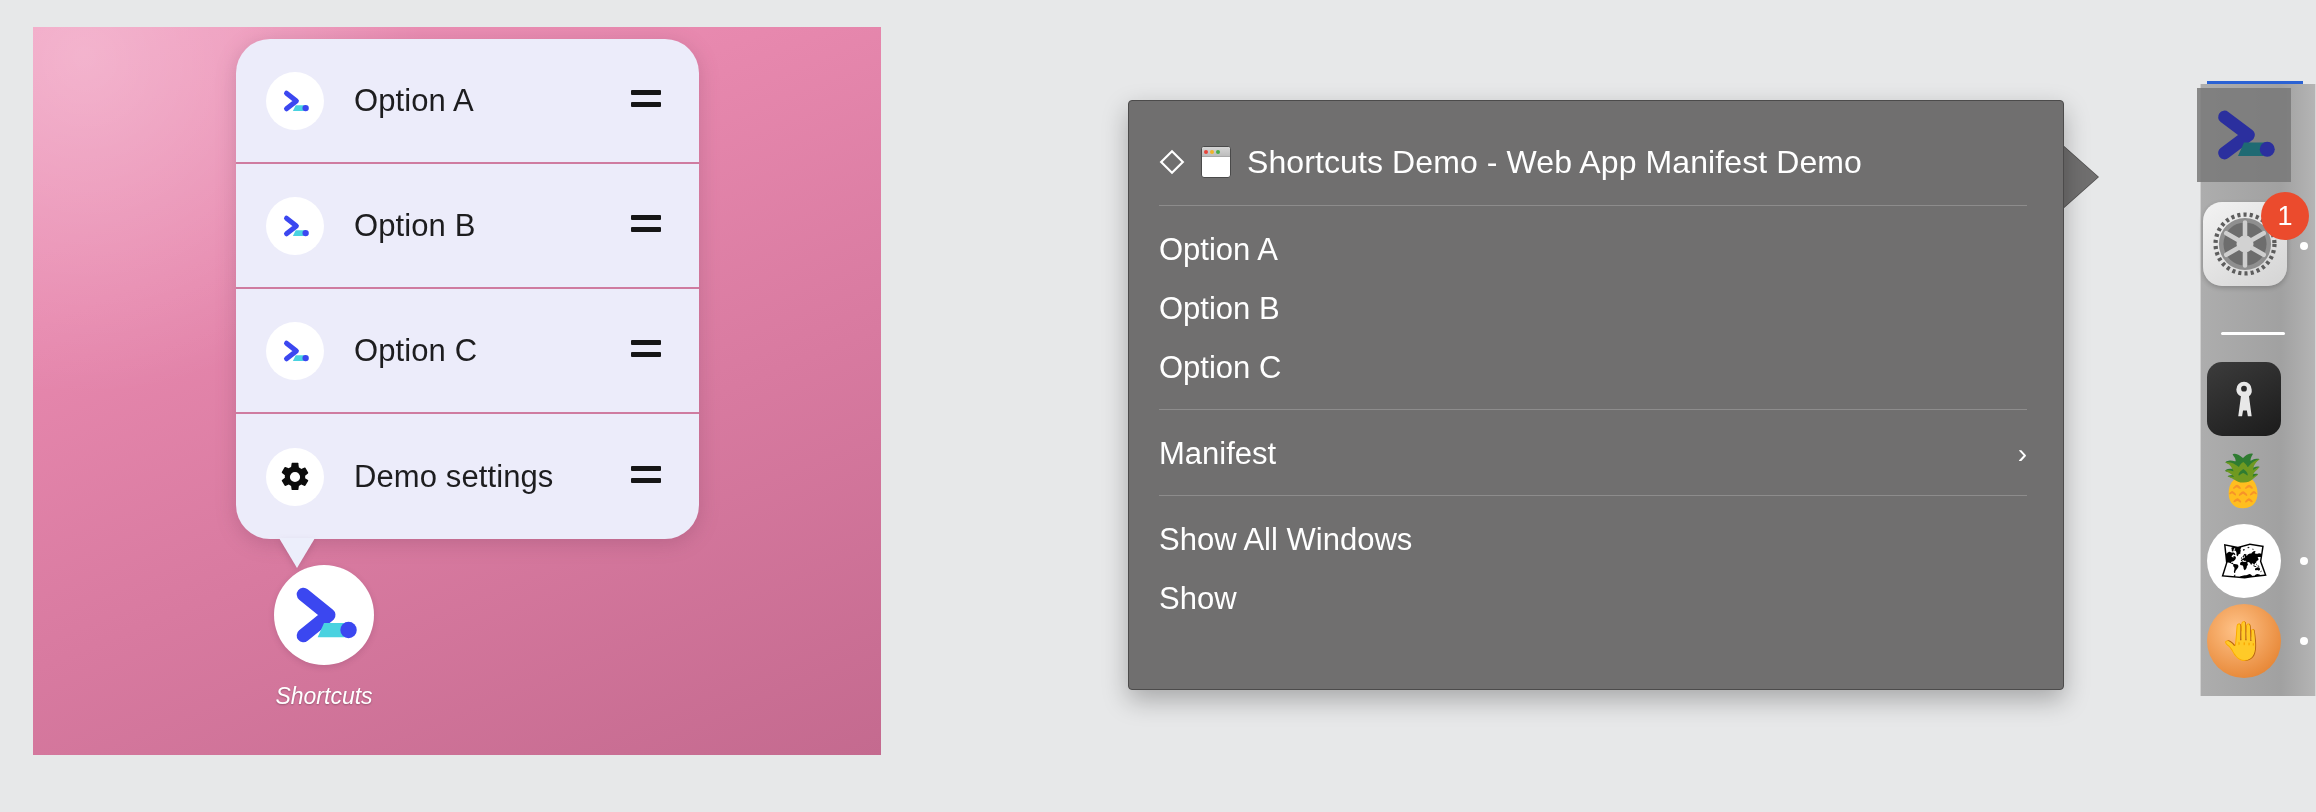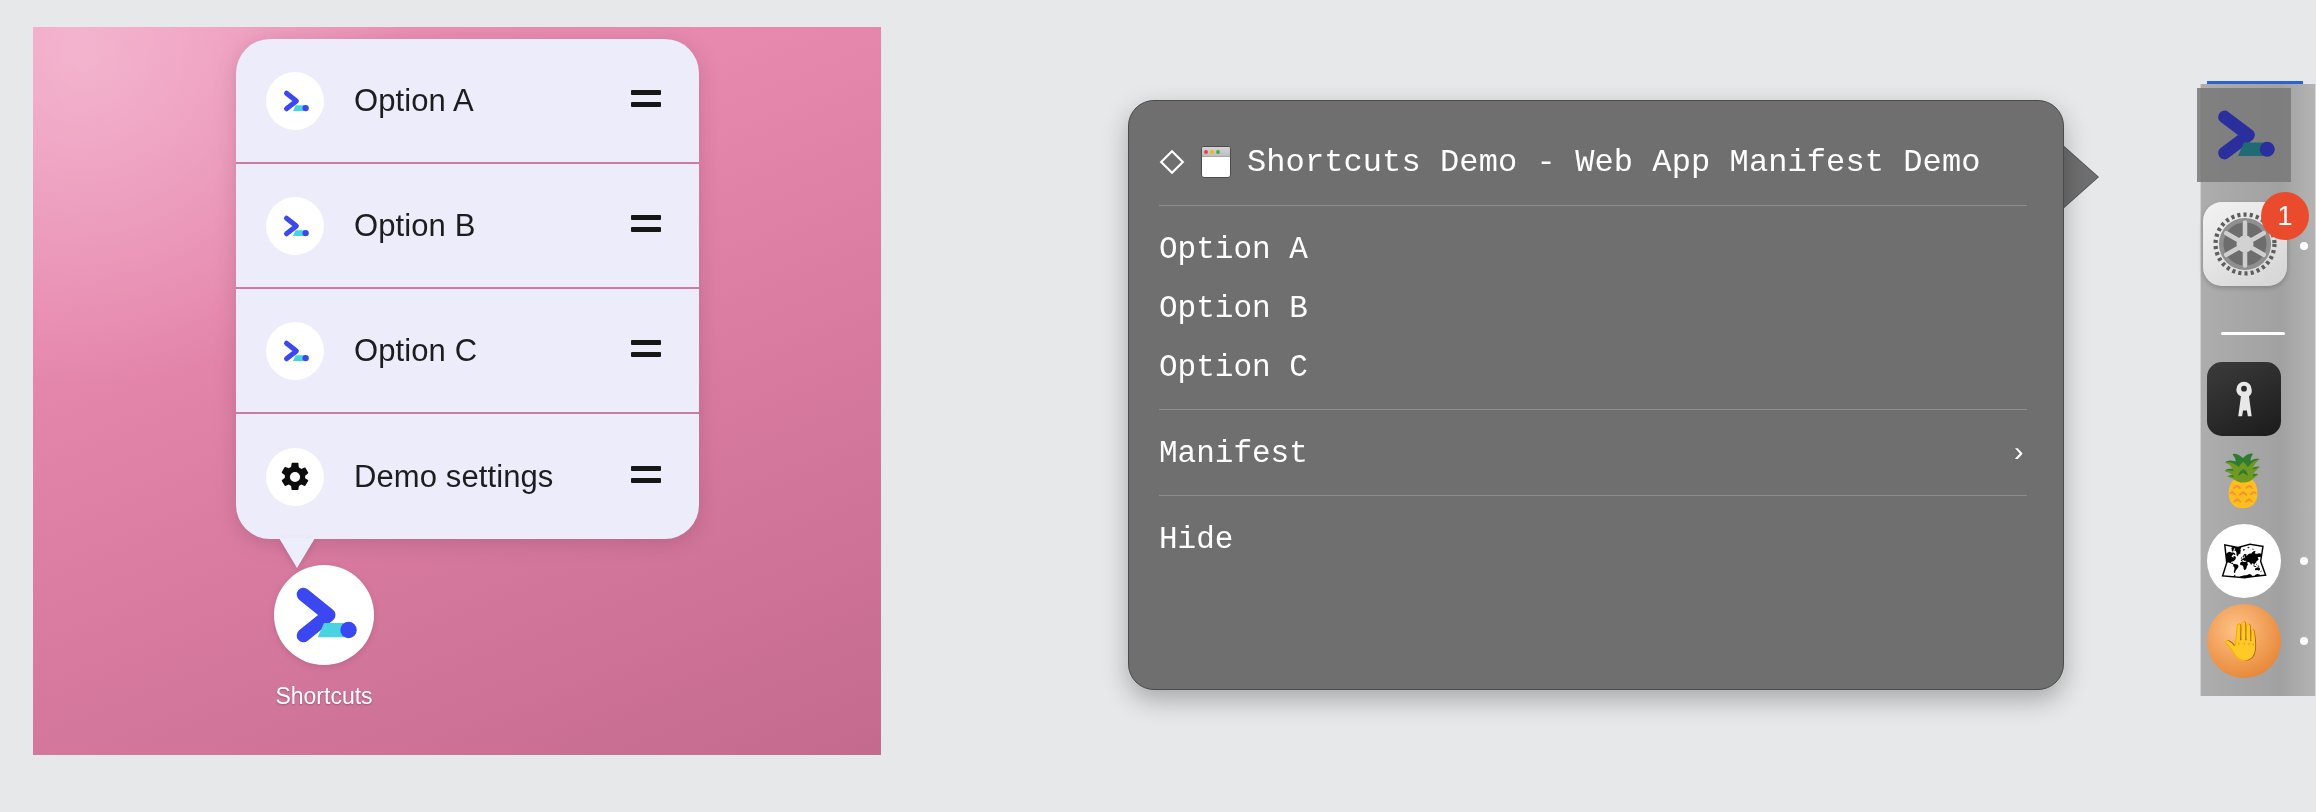--- a/index.html
+++ b/index.html
@@ -93,37 +93,37 @@
     background: #ffffff;
     display: flex; align-items: center; justify-content: center;
     box-shadow: 0 2px 6px rgba(90,40,70,0.18);
   }
   #app-caption {
     margin-top: 18px;
     font-size: 23px;
     color: #ffffff;
     text-shadow: 0 1px 2px rgba(0,0,0,.28);
     white-space: nowrap;
+    font-style: italic;
   }
 
   
   #dock-menu-wrap {
     position: absolute;
     left: 1128px; top: 100px;
     width: 960px; height: 590px;
   }
   #dock-menu {
     position: absolute;
     inset: 0 24px 0 0;
     background: #706f6f;
     border: 1px solid #4c4b4b;
-    border-radius: 26px;
+    border-radius: 4px;
     box-shadow: 0 10px 26px rgba(0,0,0,0.28);
     padding: 0 0 0 0;
-    font-family: Liberation Mono, monospace;
   }
   
   #dock-menu-tail {
     position: absolute;
     left: 934px; top: 45px;
     width: 0; height: 0;
     border-top: 32px solid transparent;
     border-bottom: 32px solid transparent;
     border-left: 36px solid #706f6f;
     filter: drop-shadow(1px 0 0 #4c4b4b);
@@ -369,21 +369,24 @@
       <div class="dock-item group-pad-bot">
         <span>Manifest</span>
         <span class="chev">›</span>
       </div>
     </div>
 
     <div class="menu-sep"></div>
 
     <div class="group-pad-top">
       <div class="dock-item">
-        <span>Hide</span>
+        <span>Show All Windows</span>
+      </div>
+      <div class="dock-item">
+        <span>Show</span>
       </div>
     </div>
 
   </div>
 </div>
 
 <div id="dock-strip">
   <div class="top-line"></div>
 
   <div id="dock-shortcuts">

